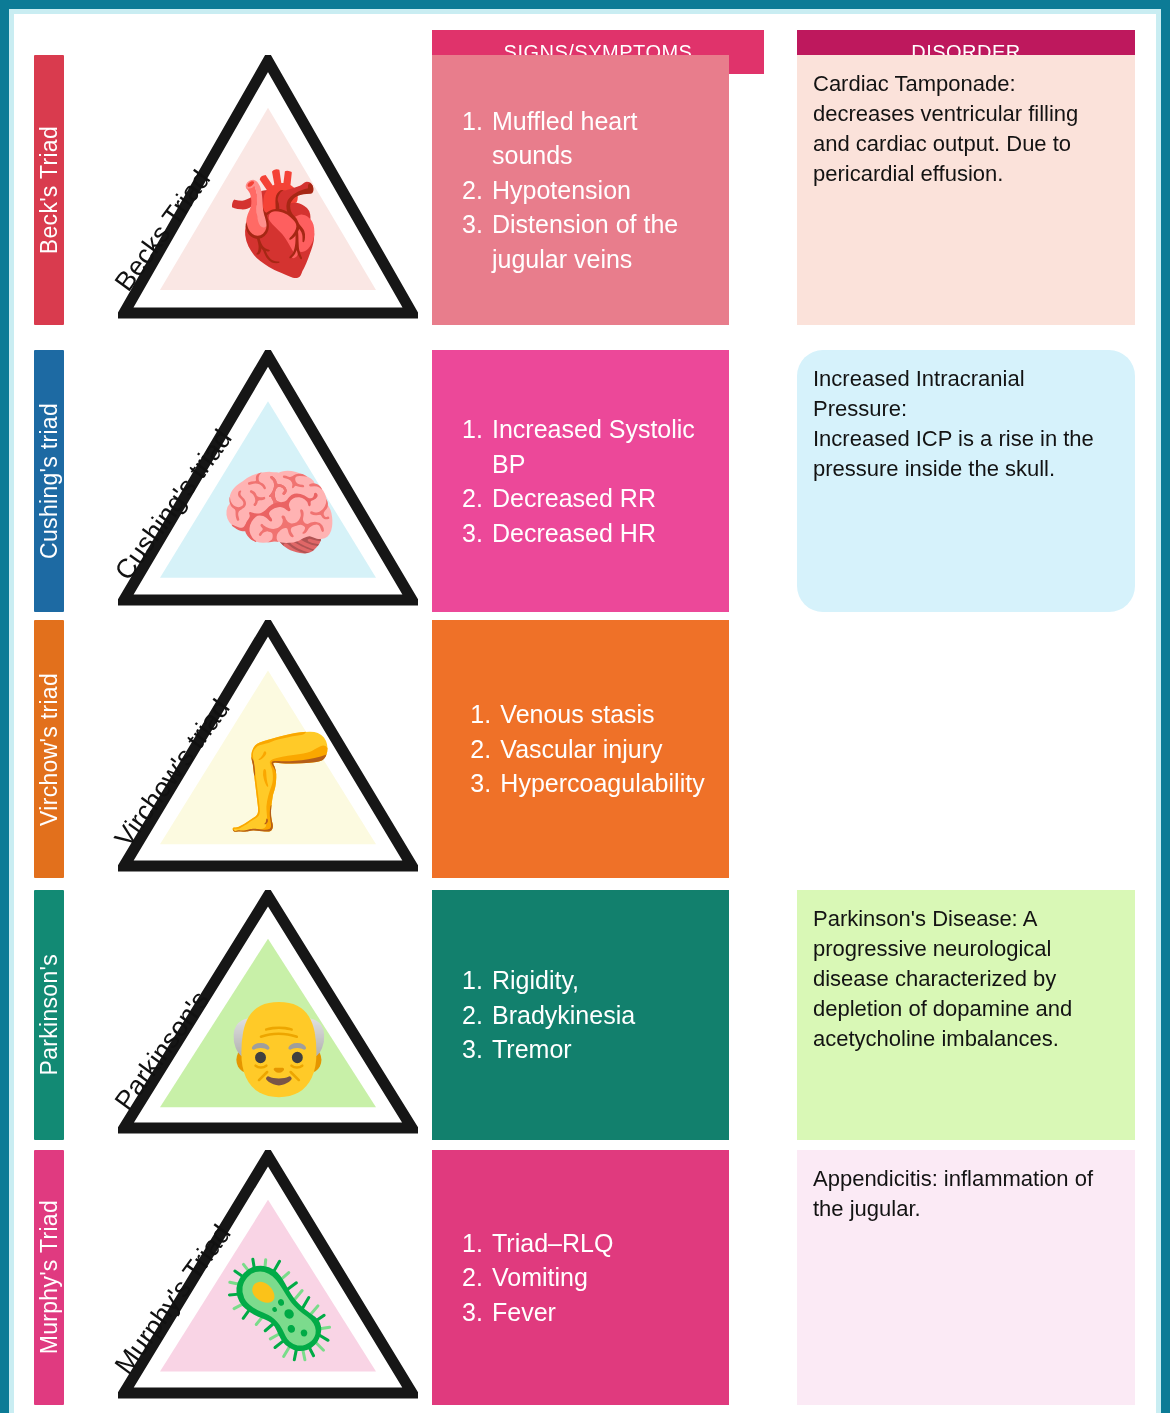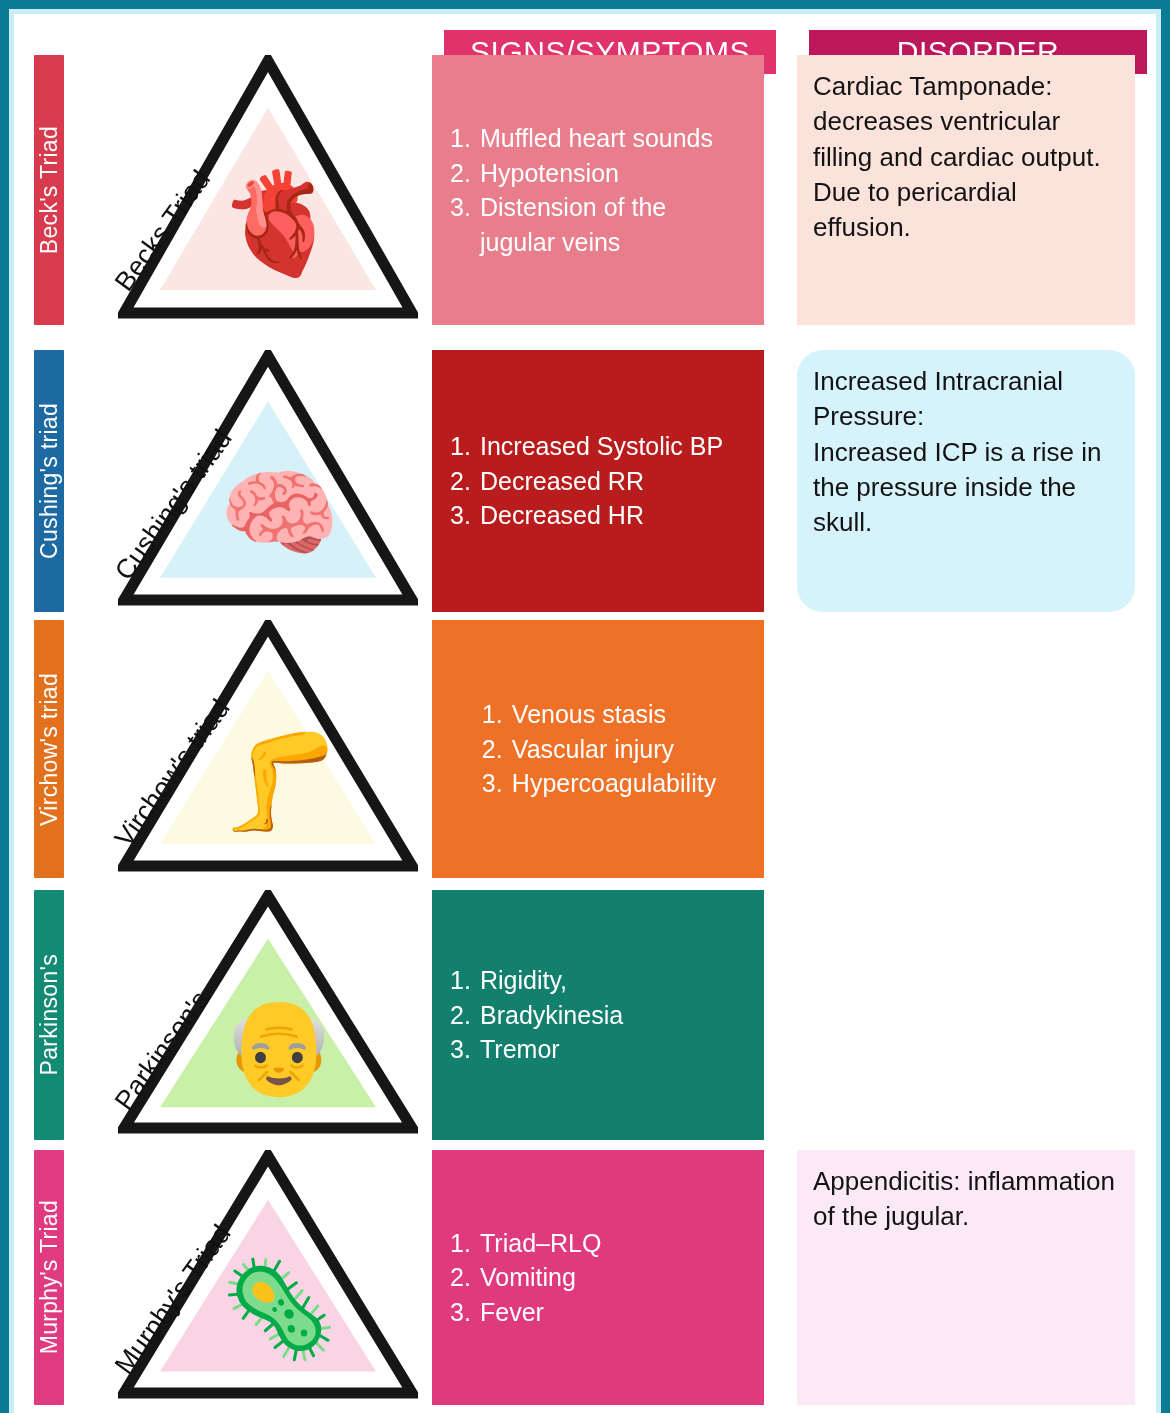--- a/index.html
+++ b/index.html
@@ -31,24 +31,23 @@
 
   
   .hdr {
     position: absolute;
     top: 16px;
     height: 44px;
     display: flex;
     align-items: center;
     justify-content: center;
     color: #ffffff;
-    font-size: 30px;
+    font-size: 20px;
     letter-spacing: 0.5px;
     font-family: "Liberation Sans", sans-serif;
-    margin-left: 12px;
   }
   .hdr-signs {
     left: 418px;
     width: 332px;
     background: #e0336b;
   }
   .hdr-disorder {
     left: 783px;
     width: 338px;
     background: #be185d;
@@ -96,25 +95,25 @@
     position: absolute;
     z-index: 3;
     line-height: 1;
     text-align: center;
   }
 
   
   .cell-signs {
     position: absolute;
     left: 418px;
-    width: 332px;
+    width: 297px;
     display: flex;
     flex-direction: column;
     justify-content: center;
-    padding: 14px 16px 14px 18px;
+    padding: 14px 16px 14px 30px;
   }
   .cell-signs ol {
     list-style: none;
     counter-reset: sx;
   }
   .cell-signs li {
     counter-increment: sx;
     color: #ffffff;
     font-size: 25px;
     line-height: 1.38;
@@ -132,21 +131,21 @@
     position: absolute;
     left: 783px;
     width: 338px;
     padding: 14px 14px 14px 16px;
     display: flex;
     flex-direction: column;
     justify-content: flex-start;
   }
   .cell-disorder p {
     color: #131313;
-    font-size: 26px;
+    font-size: 22px;
     line-height: 1.36;
     font-family: "Liberation Sans", sans-serif;
   }
 </style>
 </head>
 <body>
 
 <div class="frame">
   <div class="inner-edge"></div>
   <div class="page">
@@ -183,21 +182,21 @@
             <span>Cushing's triad</span>
           </div>
           <div class="tri-wrap" style="top: 0px; height: 262px;">
             <svg width="300" height="256" viewBox="0 0 300 256" style="position: absolute; left: 0px; top: 0px;">
               <polygon points="150,51.2 42.00000000000001,227.84 258,227.84" fill="#d6f2f8"></polygon>
               <polygon points="150,6 6,250 294,250" fill="none" stroke="#161616" stroke-width="11" stroke-linejoin="miter"></polygon>
             </svg>
             <div class="tri-label" style="left: 16px; top: 204.8px; transform: rotate(-54deg);">Cushing's triad</div>
             <div class="emoji" style="font-size: 97px; left: 101.36px; top: 115.2px; width: 97.28px;">🧠</div>
           </div>
-          <div class="cell-signs" style="top: 0px; height: 262px; background: #b91c1c;">
+          <div class="cell-signs" style="top: 0px; height: 262px; background: #ec4899;">
             <ol>
               <li>Increased Systolic BP</li>
               <li>Decreased RR</li>
               <li>Decreased HR</li>
             </ol>
           </div>
           <div class="cell-disorder" style="top: 0px; height: 262px; background: rgb(214, 242, 251); border-radius: 26px;">
             <p>Increased Intracranial Pressure:</p>
             <p>Increased ICP is a rise in the pressure inside the skull.</p>
           </div>
@@ -234,20 +233,23 @@
             <div class="tri-label" style="left: 16px; top: 195.2px; transform: rotate(-54deg);">Parkinson's</div>
             <div class="emoji" style="font-size: 93px; left: 103.64px; top: 109.8px; width: 92.72px;">👴</div>
           </div>
           <div class="cell-signs" style="top: 0px; height: 250px; background: rgb(18, 128, 109);">
             <ol>
               <li>Rigidity,</li>
               <li>Bradykinesia</li>
               <li>Tremor</li>
             </ol>
           </div>
+          <div class="cell-disorder" style="top: 0px; height: 250px; background: rgb(217, 248, 182);">
+            <p>Parkinson's Disease: A progressive neurological disease characterized by depletion of dopamine and acetycholine imbalances.</p>
+          </div>
         </div>
         <div class="row" style="top: 1136px; height: 255px;">
           <div class="sidetab" style="left: 20px; top: 0px; height: 255px; background: rgb(224, 58, 128);">
             <span>Murphy's Triad</span>
           </div>
           <div class="tri-wrap" style="top: 0px; height: 255px;">
             <svg width="300" height="249" viewBox="0 0 300 249" style="position: absolute; left: 0px; top: 0px;">
               <polygon points="150,49.800000000000004 42.00000000000001,221.61 258,221.61" fill="#f9d4e5"></polygon>
               <polygon points="150,6 6,243 294,243" fill="none" stroke="#161616" stroke-width="11" stroke-linejoin="miter"></polygon>
             </svg>

